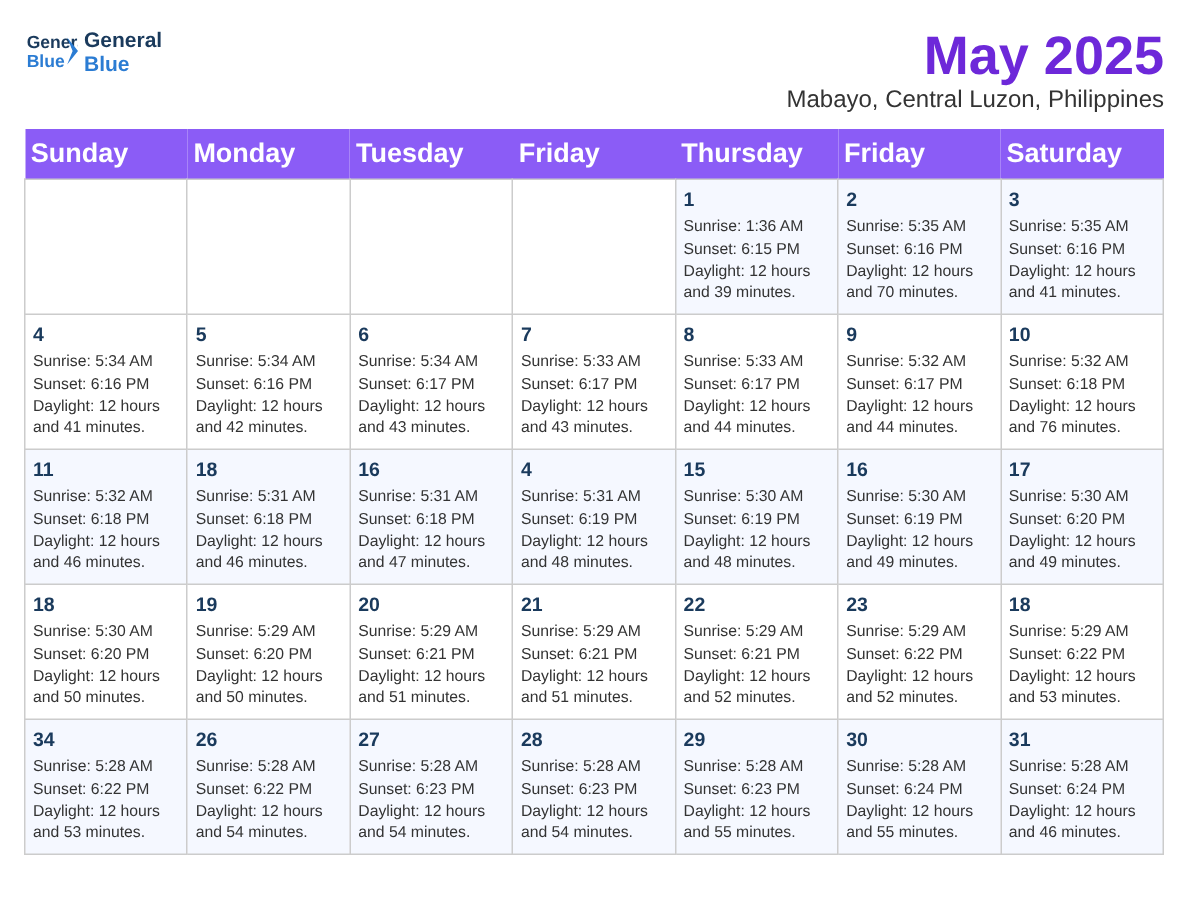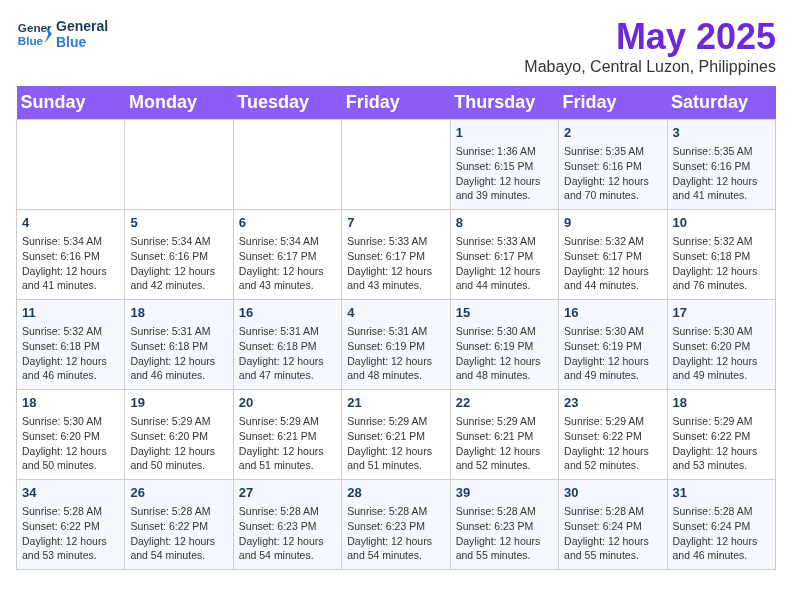--- a/index.html
+++ b/index.html
@@ -316,21 +316,21 @@
           <div>and 54 minutes.</div>
         </td>
         <td>
           <span class="day-number">28</span>
           <div>Sunrise: 5:28 AM</div>
           <div>Sunset: 6:23 PM</div>
           <div>Daylight: 12 hours</div>
           <div>and 54 minutes.</div>
         </td>
         <td>
-          <span class="day-number">39</span>
+          <span class="day-number">29</span>
           <div>Sunrise: 5:28 AM</div>
           <div>Sunset: 6:23 PM</div>
           <div>Daylight: 12 hours</div>
           <div>and 55 minutes.</div>
         </td>
         <td>
           <span class="day-number">30</span>
           <div>Sunrise: 5:28 AM</div>
           <div>Sunset: 6:24 PM</div>
           <div>Daylight: 12 hours</div>

